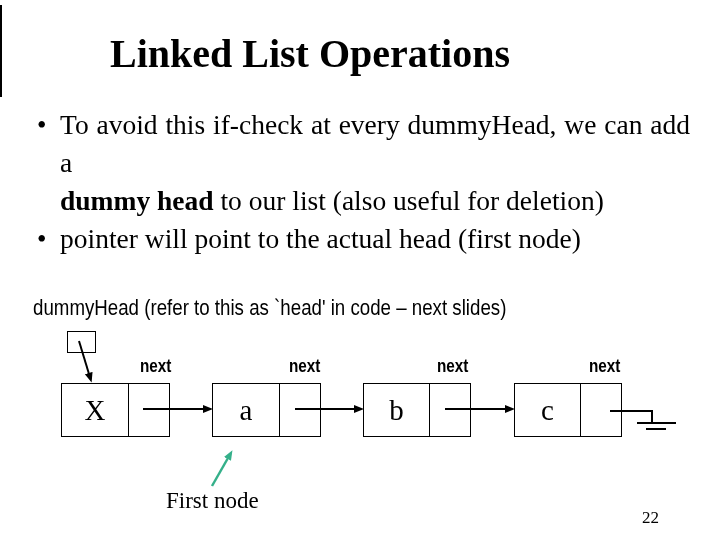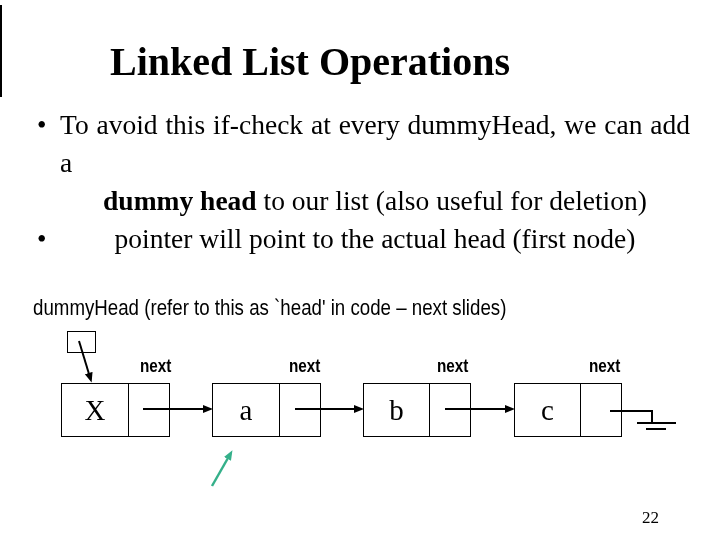--- a/index.html
+++ b/index.html
@@ -3,30 +3,30 @@
 <meta charset="utf-8">
 <style>
   html,body { margin:0; padding:0; background:#ffffff; }
   .slide {
     position:relative; width:720px; height:540px; background:#ffffff;
     color:#000; font-family:"Liberation Serif","DejaVu Serif",serif; overflow:hidden;
   }
   .edge-mark { position:absolute; left:0; top:5px; width:2px; height:92px; background:#000; }
 
   .title {
-    position:absolute; top:38px; left:0; width:620px; margin:0;
+    position:absolute; top:30px; left:0; width:620px; margin:0;
     text-align:center; font-size:40px; font-weight:bold; line-height:48px;
     font-family:"Liberation Serif","DejaVu Serif",serif;
   }
 
   .bullets { position:absolute; left:30px; top:106px; width:660px; }
   .bullet  { display:flex; }
   .glyph   { width:30px; flex:0 0 30px; font-size:27px; line-height:38px; padding-left:7px; box-sizing:border-box; }
   .btext   { flex:1 1 auto; font-size:27.5px; line-height:38px; }
-  .line    { text-align:center; }
+  .line    { text-align:left; }
   .line.stretch { text-align:justify; text-align-last:justify; }
 
   .caption {
     position:absolute; left:33px; top:295px; white-space:nowrap;
     font-family:"Liberation Sans","DejaVu Sans",sans-serif; font-size:22px;
     transform:scaleX(0.85); transform-origin:0 0;
   }
 
   .dummy-box {
     position:absolute; left:67px; top:331px; width:29px; height:22px;
@@ -96,20 +96,21 @@
   </div>
   <div class="node" style="left:363px; width:108px">
     <div class="cell val">b</div>
     <div class="cell ptr"></div>
   </div>
   <div class="node" style="left:514px; width:108px">
     <div class="cell val">c</div>
     <div class="cell ptr"></div>
   </div>
 
+  <div class="firstnode">First node</div>
 
   <div class="pagenum">22</div>
 
   <svg class="overlay" width="720" height="540" viewBox="0 0 720 540">
     <defs>
       <marker id="ahb" markerUnits="userSpaceOnUse" markerWidth="12" markerHeight="10" refX="1" refY="4" orient="auto">
         <path d="M0,0 L10,4 L0,8 Z" fill="#000000"></path>
       </marker>
       <marker id="aht" markerUnits="userSpaceOnUse" markerWidth="12" markerHeight="10" refX="1" refY="4" orient="auto">
         <path d="M0,0 L10,4 L0,8 Z" fill="#35b08a"></path>

